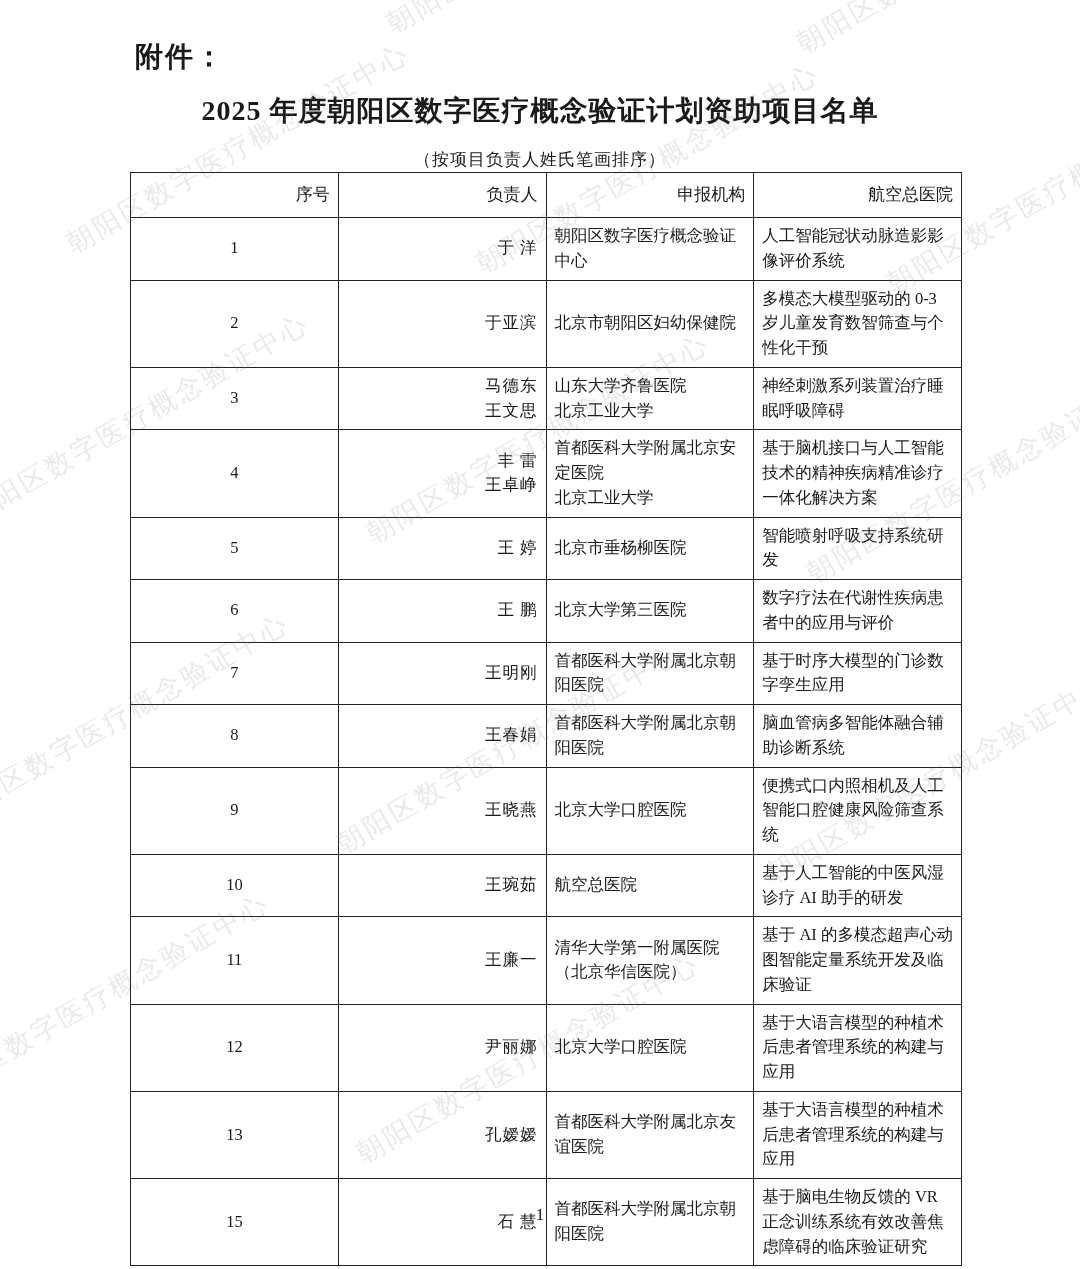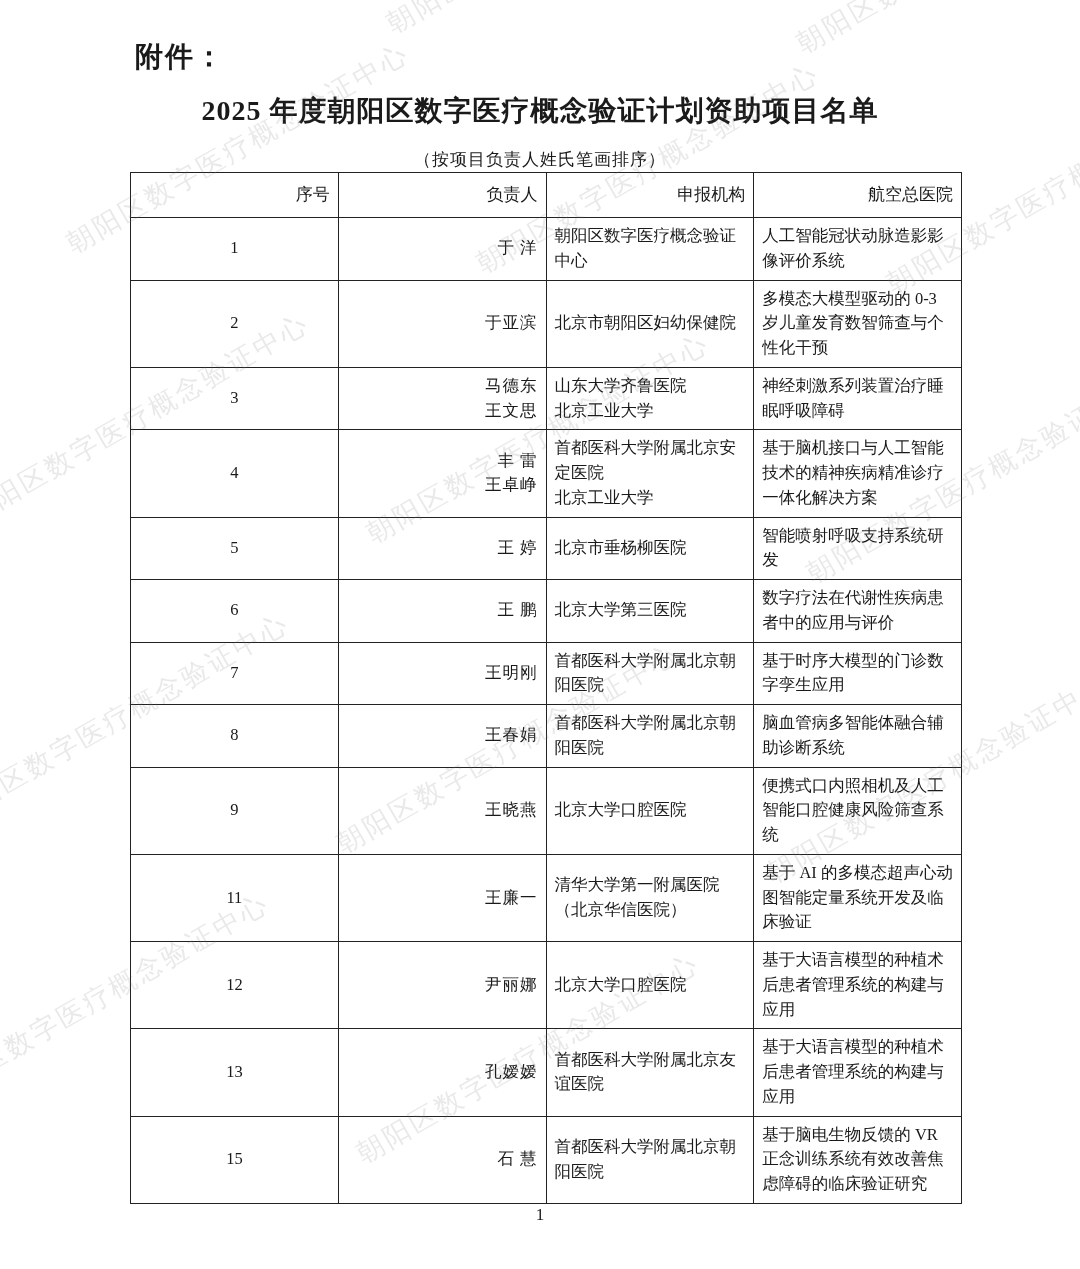--- a/index.html
+++ b/index.html
@@ -210,20 +210,26 @@
         <td class="col-org">首都医科大学附属北京朝阳医院</td>
         <td class="col-proj">脑血管病多智能体融合辅助诊断系统</td>
       </tr>
       <tr>
         <td class="col-idx">9</td>
         <td class="col-person">王晓燕</td>
         <td class="col-org">北京大学口腔医院</td>
         <td class="col-proj">便携式口内照相机及人工智能口腔健康风险筛查系统</td>
       </tr>
       <tr>
+        <td class="col-idx">10</td>
+        <td class="col-person">王琬茹</td>
+        <td class="col-org">航空总医院</td>
+        <td class="col-proj">基于人工智能的中医风湿诊疗 AI 助手的研发</td>
+      </tr>
+      <tr>
         <td class="col-idx">11</td>
         <td class="col-person">王廉一</td>
         <td class="col-org">清华大学第一附属医院（北京华信医院）</td>
         <td class="col-proj">基于 AI 的多模态超声心动图智能定量系统开发及临床验证</td>
       </tr>
       <tr>
         <td class="col-idx">12</td>
         <td class="col-person">尹丽娜</td>
         <td class="col-org">北京大学口腔医院</td>
         <td class="col-proj">基于大语言模型的种植术后患者管理系统的构建与应用</td>

